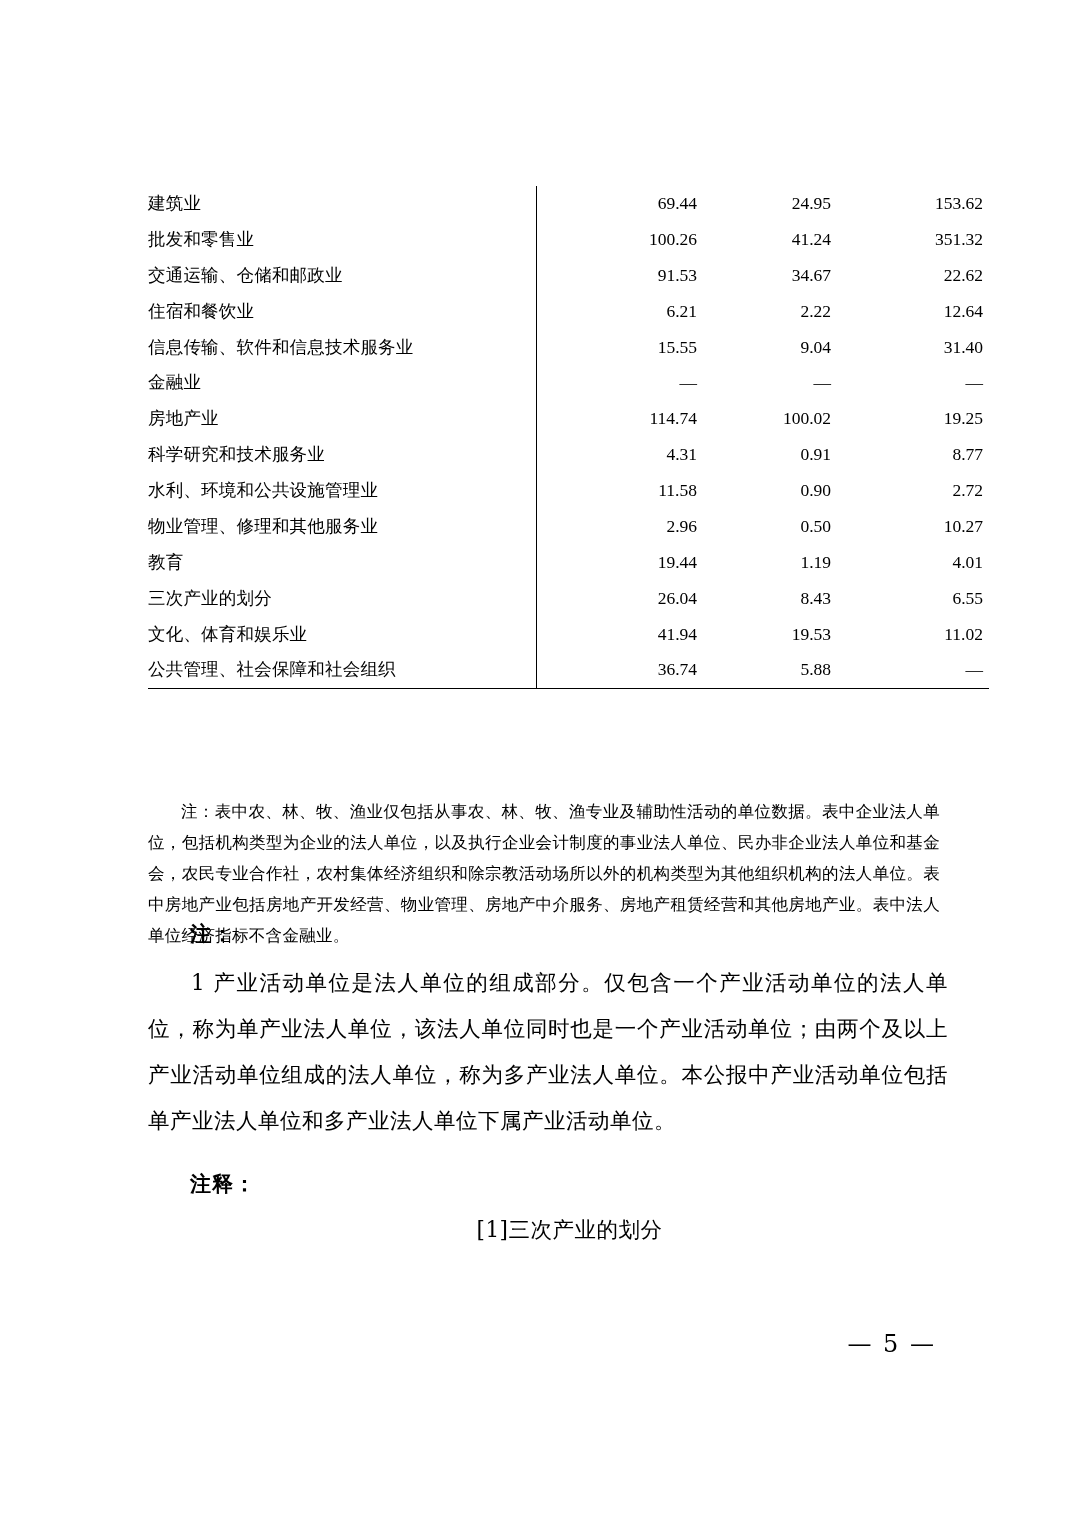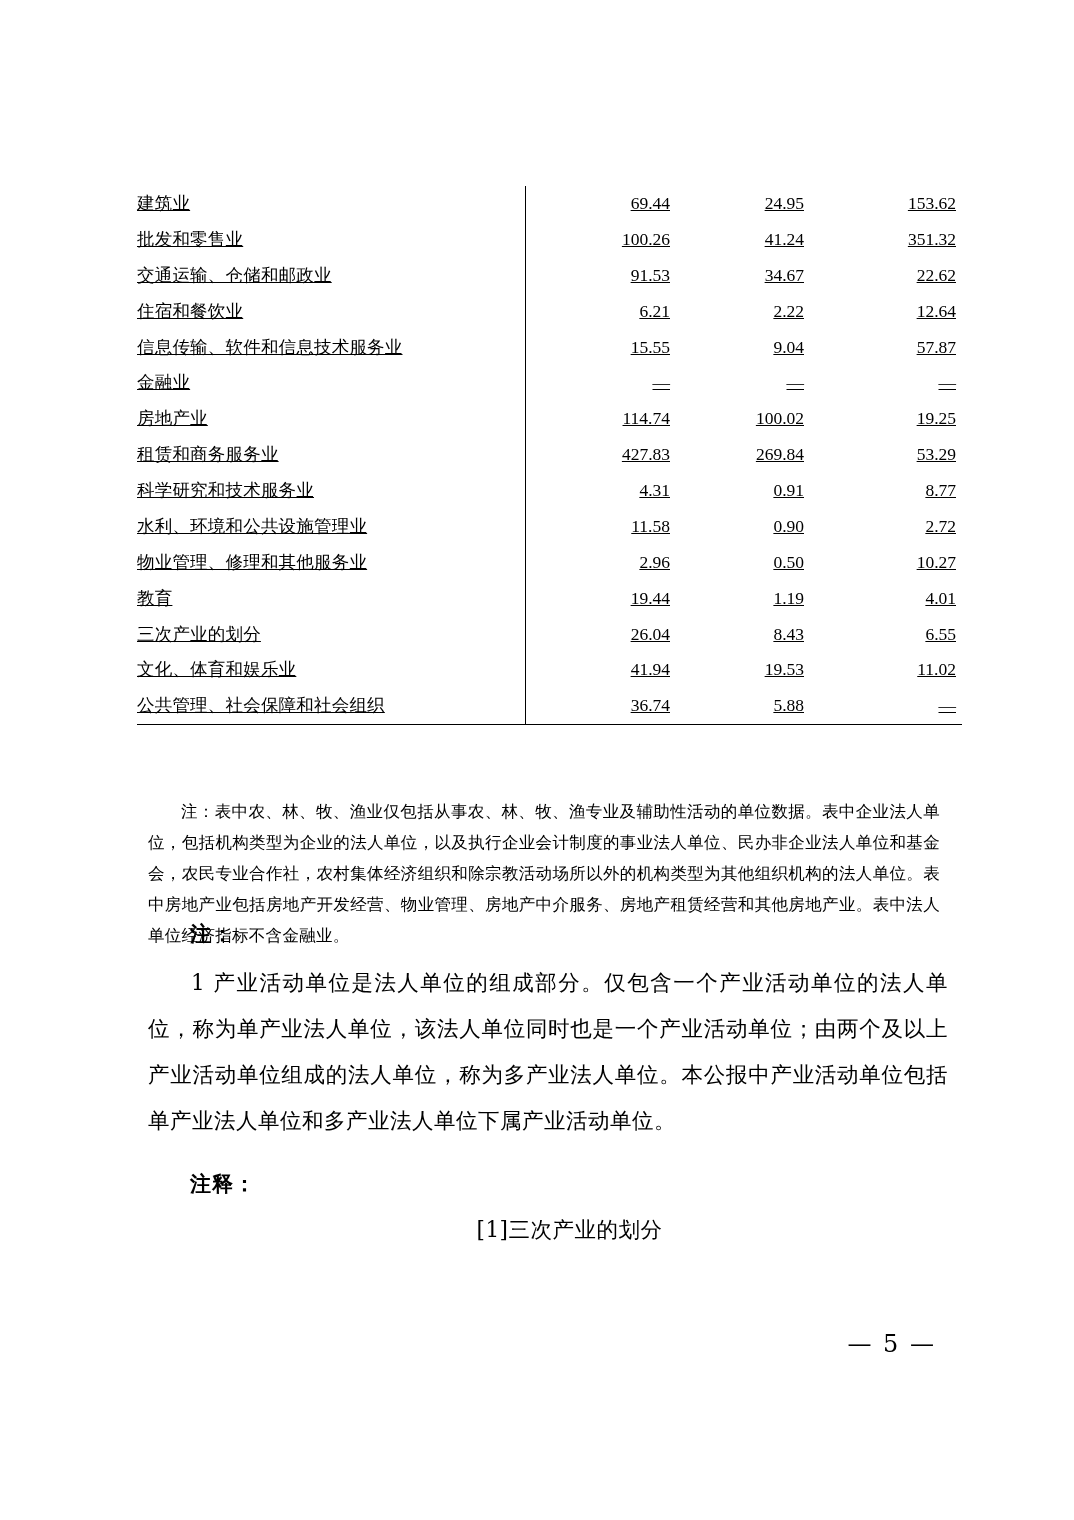--- a/index.html
+++ b/index.html
@@ -19,24 +19,23 @@
     position: relative;
     width: 1074px;
     height: 1520px;
     box-sizing: border-box;
     padding: 0;
   }
 
   
   .table-wrap {
     position: absolute;
-    left: 137px;
+    left: 148px;
     top: 186px;
     width: 790px;
-    text-decoration: underline;
   }
   table.data {
     border-collapse: collapse;
     width: 790px;
     table-layout: fixed;
   }
   table.data td {
     font-size: 17.5px;
     line-height: 1.25;
     padding: 7px 0 7px 0;
@@ -50,21 +49,21 @@
   }
   td.num {
     width: 134px;
     text-align: right;
     padding-right: 10px;
     font-family: "Liberation Serif", "DejaVu Serif", serif;
     font-size: 17.5px;
   }
   td.num.c1 {
     border-left: 1.3px solid #000;
-    padding-left: 12px;
+    padding-left: 28px;
     width: 132px;
   }
   td.num.c3 {
     width: 152px;
     padding-right: 6px;
   }
   tr.last td {
     border-bottom: 1.3px solid #000;
   }
   td.dash {
@@ -168,39 +167,33 @@
         <tr>
           <td class="label">住宿和餐饮业</td>
           <td class="num c1">6.21</td>
           <td class="num c2">2.22</td>
           <td class="num c3">12.64</td>
         </tr>
         <tr>
           <td class="label">信息传输、软件和信息技术服务业</td>
           <td class="num c1">15.55</td>
           <td class="num c2">9.04</td>
-          <td class="num c3">57.87</td>
+          <td class="num c3">31.40</td>
         </tr>
         <tr>
           <td class="label">金融业</td>
           <td class="num c1 dash">—</td>
           <td class="num c2 dash">—</td>
           <td class="num c3 dash">—</td>
         </tr>
         <tr>
           <td class="label">房地产业</td>
           <td class="num c1">114.74</td>
           <td class="num c2">100.02</td>
           <td class="num c3">19.25</td>
-        </tr>
-        <tr>
-          <td class="label">租赁和商务服务业</td>
-          <td class="num c1">427.83</td>
-          <td class="num c2">269.84</td>
-          <td class="num c3">53.29</td>
         </tr>
         <tr>
           <td class="label">科学研究和技术服务业</td>
           <td class="num c1">4.31</td>
           <td class="num c2">0.91</td>
           <td class="num c3">8.77</td>
         </tr>
         <tr>
           <td class="label">水利、环境和公共设施管理业</td>
           <td class="num c1">11.58</td>

